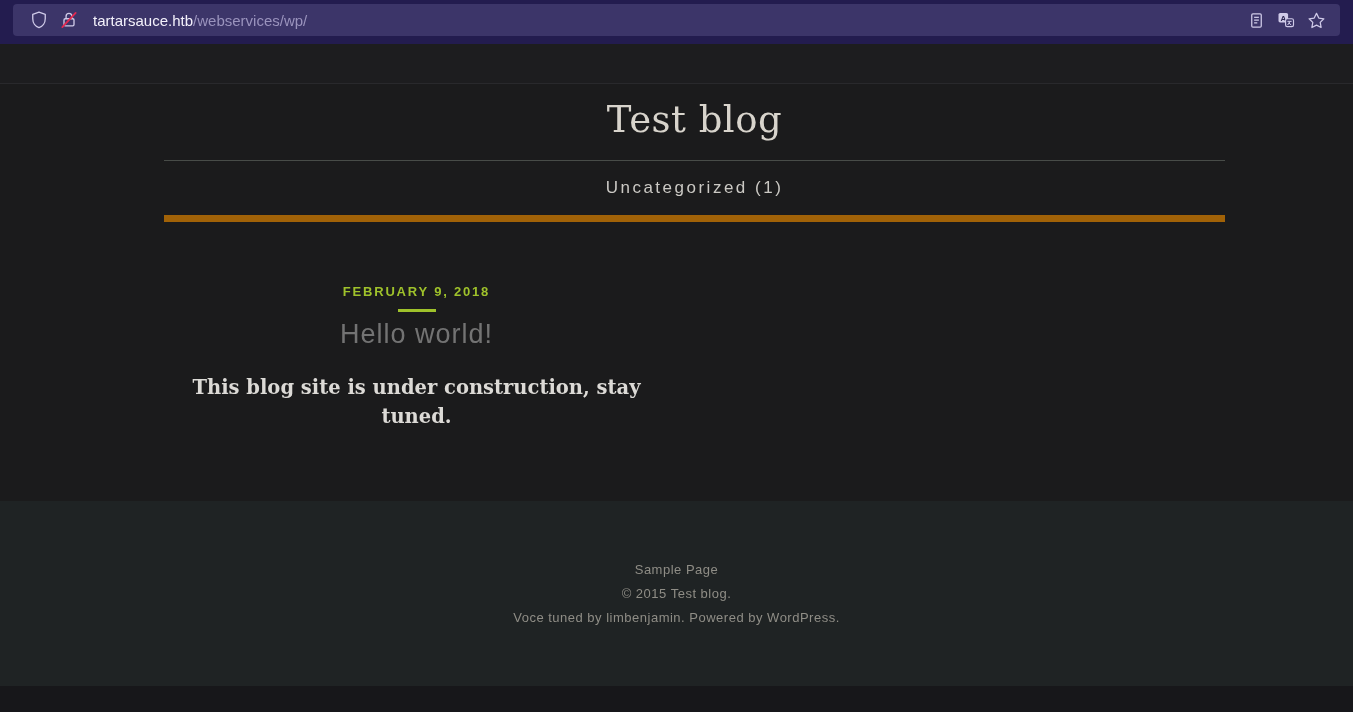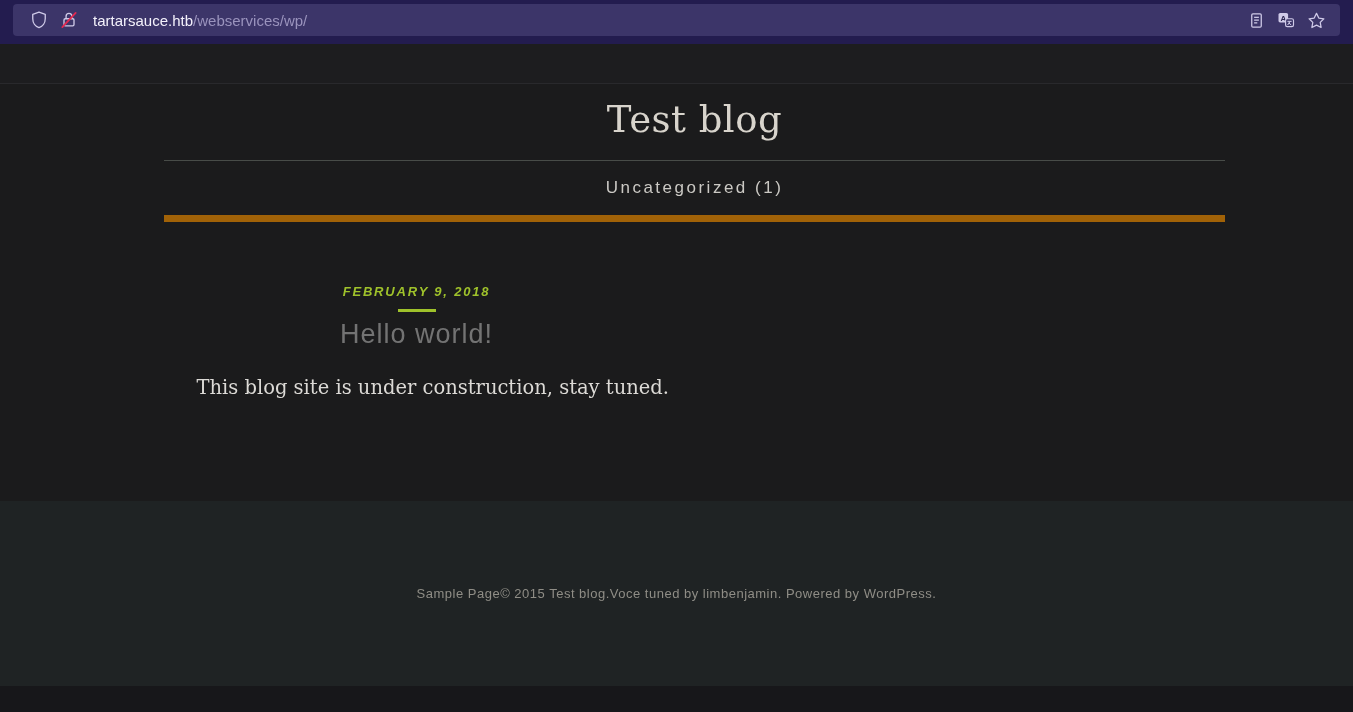--- a/index.html
+++ b/index.html
@@ -97,21 +97,20 @@
     width: 505px;
     text-align: center;
   }
   .post-date {
     margin-top: 62px;
     font-size: 13px;
     font-weight: 600;
     letter-spacing: 1.8px;
     color: #9fc22b;
     text-transform: uppercase;
-    font-style: italic;
   }
   .date-underline {
     width: 38px;
     height: 3px;
     background: #9fc22b;
     margin: 10px auto 0 auto;
   }
   .post-title {
     margin: 5px 0 0 0;
     font-weight: 400;
@@ -120,29 +119,30 @@
     letter-spacing: 1px;
     color: #737373;
   }
   .post-title a { color: inherit; text-decoration: none; cursor: pointer; }
   .post-body {
     margin: 22px 0 0 0;
     font-family: "DejaVu Serif", serif;
     font-size: 19.5px;
     line-height: 29px;
     color: #dcdad6;
-    text-align: right;
+    text-align: center;
+    font-weight: bold;
   }
 
   
   .footer {
     height: 185px;
     background: #1f2324;
     display: flex;
-    flex-direction: row;
+    flex-direction: column;
     justify-content: center;
     align-items: center;
     font-size: 13px;
     line-height: 24px;
     letter-spacing: 0.5px;
     color: #8f8d86;
     text-align: center;
   }
   .footer a {
     color: #8f8d86;

